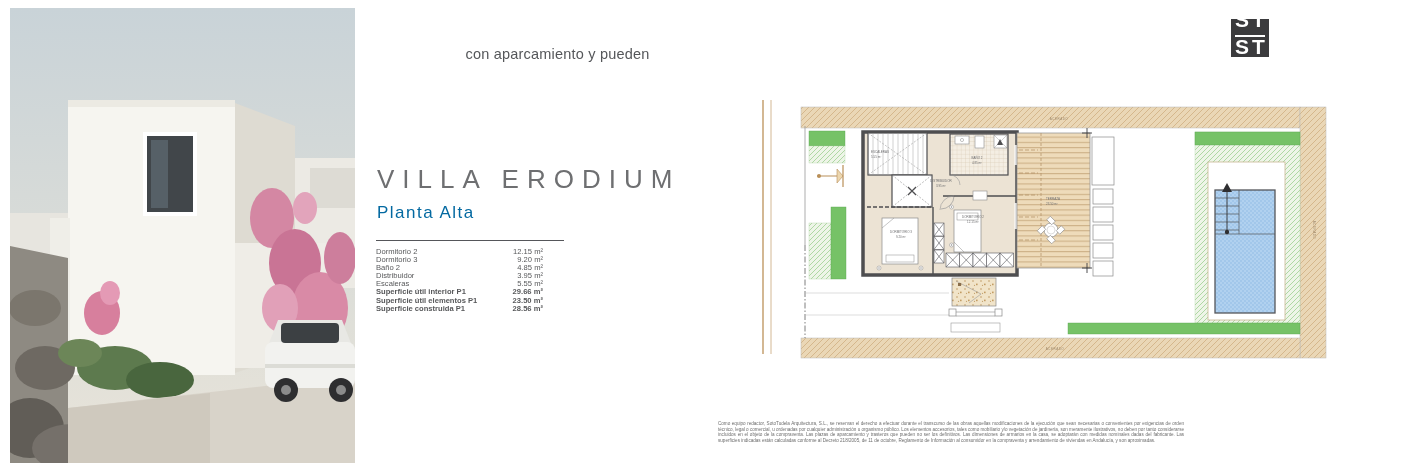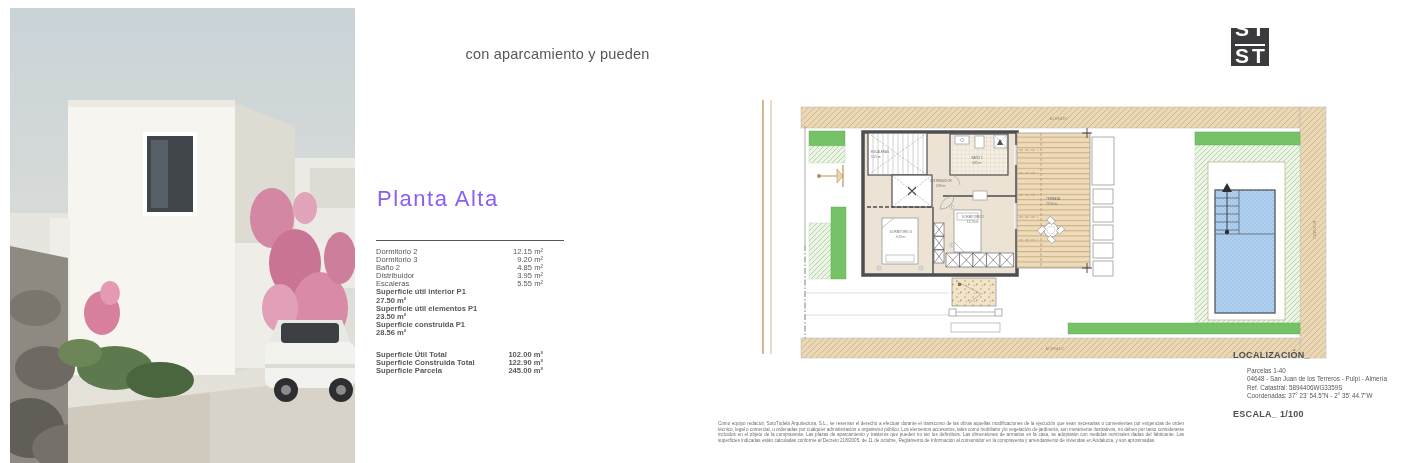--- a/index.html
+++ b/index.html
@@ -5,30 +5,30 @@
   html,body{margin:0;padding:0;background:#fff;}
   .page{position:relative;width:1401px;height:463px;background:#ffffff;overflow:hidden;
         font-family:"Liberation Sans", sans-serif;color:#57585a;}
   
   .photo{position:absolute;left:10px;top:8px;width:345px;height:455px;}
   
   .intro{position:absolute;left:440px;top:44px;width:235px;text-align:center;
          font-size:14.5px;line-height:21px;color:#55575a;letter-spacing:.2px;}
   .villa-name{position:absolute;left:377px;top:164px;font-size:26px;letter-spacing:8px;
               color:#6e6f71;white-space:nowrap;}
-  .villa-floor{position:absolute;left:377px;top:186px;font-size:22px;letter-spacing:1.5px;color:#8b5cf6;}
+  .villa-floor{position:absolute;left:377px;top:203px;font-size:17px;letter-spacing:1.5px;color:#0369a1;}
   .areas{position:absolute;left:376px;top:240px;width:188px;border-top:1.5px solid #55565a;
          padding-top:7px;}
   .area-row{display:flex;justify-content:space-between;font-size:7.6px;line-height:8.1px;
             padding-right:21px;}
-  .area-row.semi{font-weight:bold;flex-direction:column;}
+  .area-row.semi{font-weight:bold;}
   .totals{margin-top:14px;}
   .totals .area-row{font-weight:bold;}
   
-  .brand{position:absolute;left:1231px;top:28px;display:flex;}
+  .brand{position:absolute;left:1231px;top:19px;display:flex;}
   .logo{width:38px;height:38px;background:#3b3b3d;position:relative;overflow:hidden;flex:none;}
   .logo span{position:absolute;left:4px;color:#fff;font-weight:bold;font-size:21px;
              letter-spacing:3px;line-height:21px;}
   .logo .t{top:-10px;}
   .logo .b{top:17px;}
   .logo .bar{position:absolute;left:4px;top:15.5px;width:30px;height:2.4px;background:#fff;}
   .brand-title{font-size:15px;line-height:19.5px;color:#454547;padding:3px 0 0 15px;letter-spacing:.3px;}
   
   .plan{position:absolute;left:755px;top:95px;width:575px;height:265px;}
   
@@ -105,20 +105,21 @@
           <circle cx="331" cy="382" r="5" fill="#8b8b8b"></circle>
         <rect x="255" y="356" width="90" height="4" fill="#dcdcd6"></rect>
       </g>
     </svg>
   </div>
 
   <div class="intro">
     <div>con aparcamiento y pueden</div>
   </div>
 
+  <div class="villa-name">VILLA ERODIUM</div>
   <div class="villa-floor">Planta Alta</div>
 
   <div class="areas">
     <div class="area-row">
       <span>Dormitorio 2</span>
       <span>12.15 m²</span>
       </div>
     <div class="area-row">
       <span>Dormitorio 3</span>
       <span>9.20 m²</span>
@@ -130,44 +131,30 @@
     <div class="area-row">
       <span>Distribuidor</span>
       <span>3.95 m²</span>
       </div>
     <div class="area-row">
       <span>Escaleras</span>
       <span>5.55 m²</span>
       </div>
     <div class="area-row semi">
       <span>Superficie útil interior P1</span>
-      <span>27.50 m²</span>
+      <span>29.66 m²</span>
       </div>
     <div class="area-row semi">
       <span>Superficie útil elementos P1</span>
       <span>23.50 m²</span>
       </div>
     <div class="area-row semi">
       <span>Superficie construida P1</span>
       <span>28.56 m²</span>
       </div>
-    <div class="totals">
-      <div class="area-row">
-        <span>Superficie Útil Total</span>
-        <span>102.00 m²</span>
-        </div>
-      <div class="area-row">
-        <span>Superficie Construida Total</span>
-        <span>122.90 m²</span>
-        </div>
-      <div class="area-row">
-        <span>Superficie Parcela</span>
-        <span>245.00 m²</span>
-        </div>
-    </div>
   </div>
 
   <div class="brand">
     <div class="logo">
       <span class="t">ST</span>
       <div class="bar"></div>
       <span class="b">ST</span>
     </div>
   </div>
 
@@ -398,26 +385,16 @@
             <line x1="460" y1="139" x2="520" y2="139"></line>
           </g>
           <line x1="472" y1="92" x2="472" y2="137" stroke="#2f2f31" stroke-width="0.9"></line>
           <polygon points="472,88 467,97 477,97" fill="#2f2f31"></polygon>
           <circle cx="472" cy="137" r="2.2" fill="#2f2f31"></circle>
         </g>
       </g>
     </svg>
   </div>
 
-  <div class="location">
-    <div class="loc-heading">LOCALIZACIÓN_</div>
-    <div class="loc-lines">
-      <div>Parcelas 1-40</div>
-      <div>04648 - San Juan de los Terreros - Pulpí - Almería</div>
-      <div>Ref. Catastral:  5894406WG3359S</div>
-      <div>Coordenadas: 37° 23' 54.5"N - 2° 35' 44.7"W</div>
-    </div>
-    <div class="loc-scale">ESCALA_ 1/100</div>
-  </div>
 
   <div class="legal">Como equipo redactor, SotoTudela Arquitectura, S.L., se reservan el derecho a efectuar durante el transcurso de las obras aquellas modificaciones de la ejecución que sean necesarias o convenientes por exigencias de orden técnico, legal o comercial, u ordenadas por cualquier administración u organismo público. Los elementos accesorios, tales como mobiliario y/o vegetación de jardinería, son meramente ilustrativos, no deben por tanto considerarse incluidos en el objeto de la compraventa. Las plazas de aparcamiento y trasteros que pueden no ser los definitivos. Las dimensiones de armarios en la casa, se adoptarán con medidas nominales dadas del fabricante. Las superficies indicadas están calculadas conforme al Decreto 218/2005, de 11 de octubre, Reglamento de Información al consumidor en la compraventa y arrendamiento de viviendas en Andalucía, y son aproximadas.</div>
 
 </div>
 
 </body></html>

